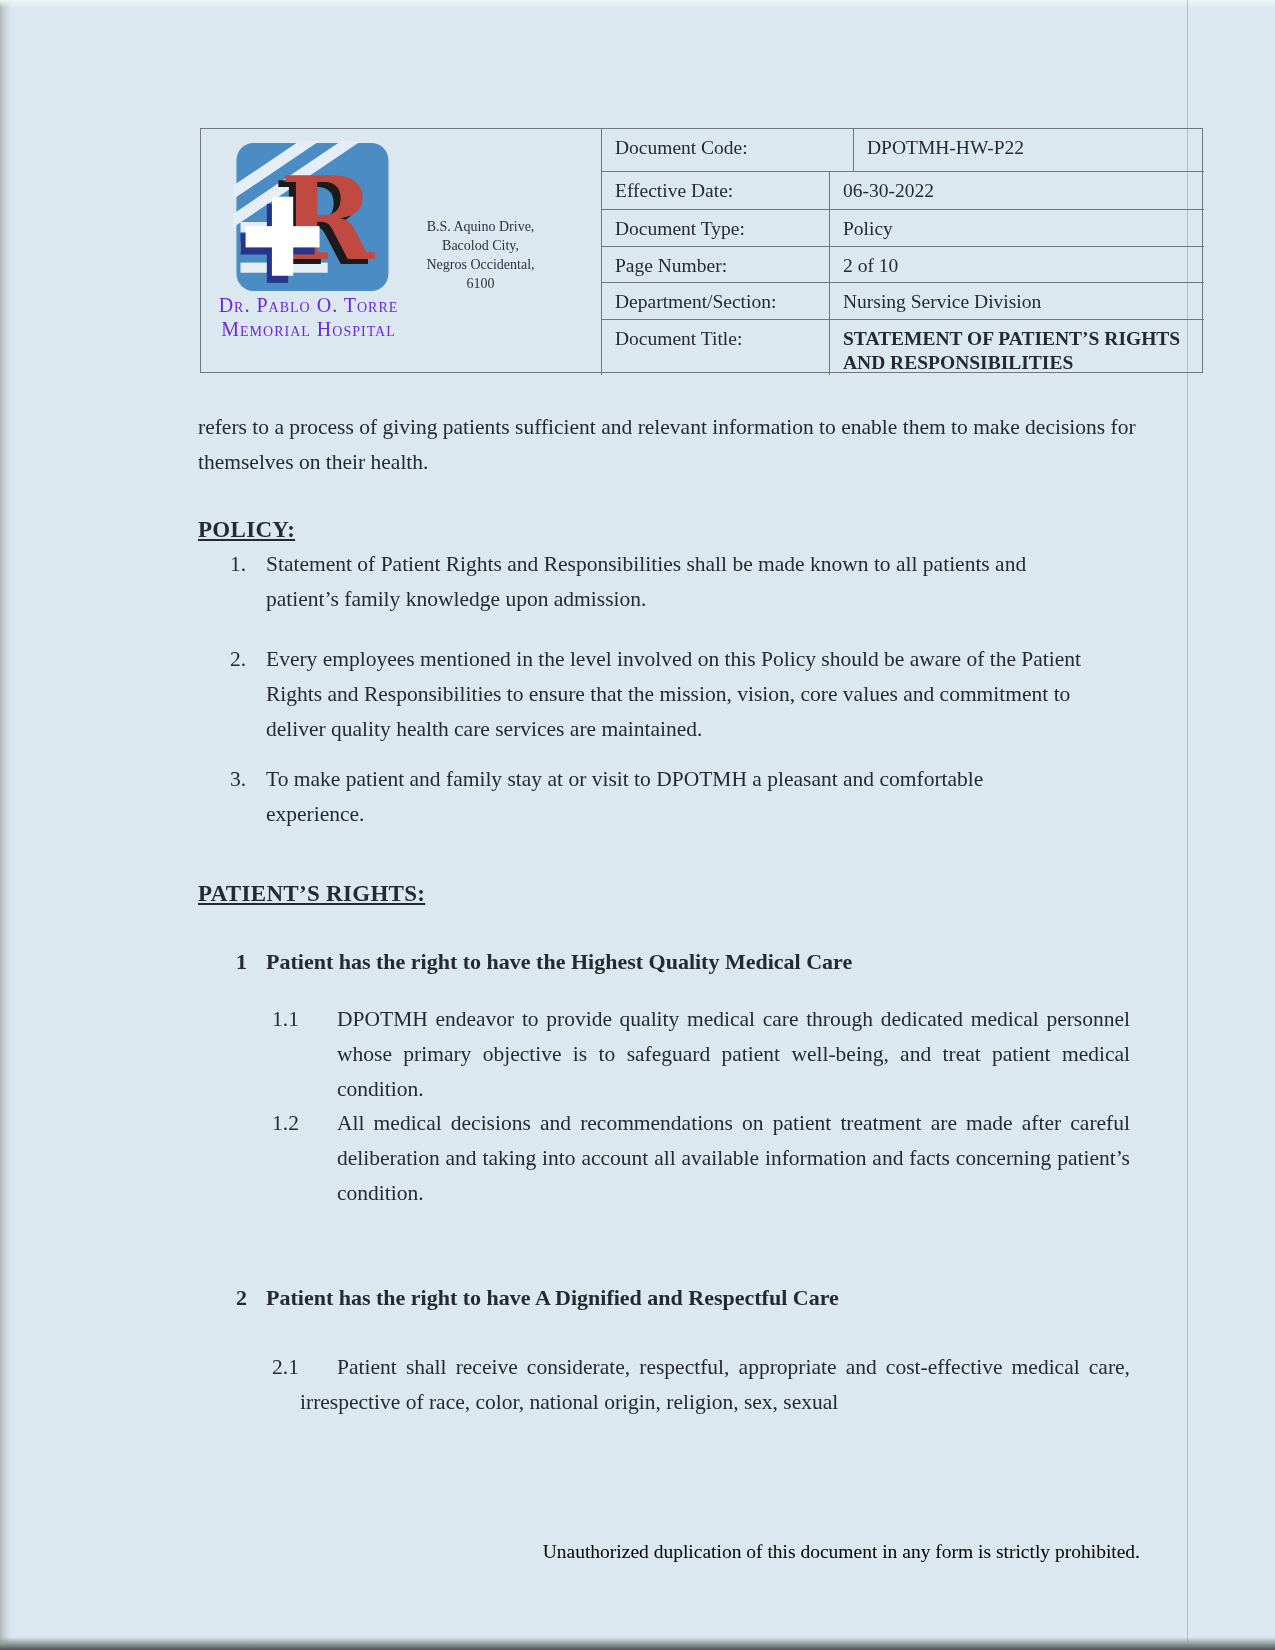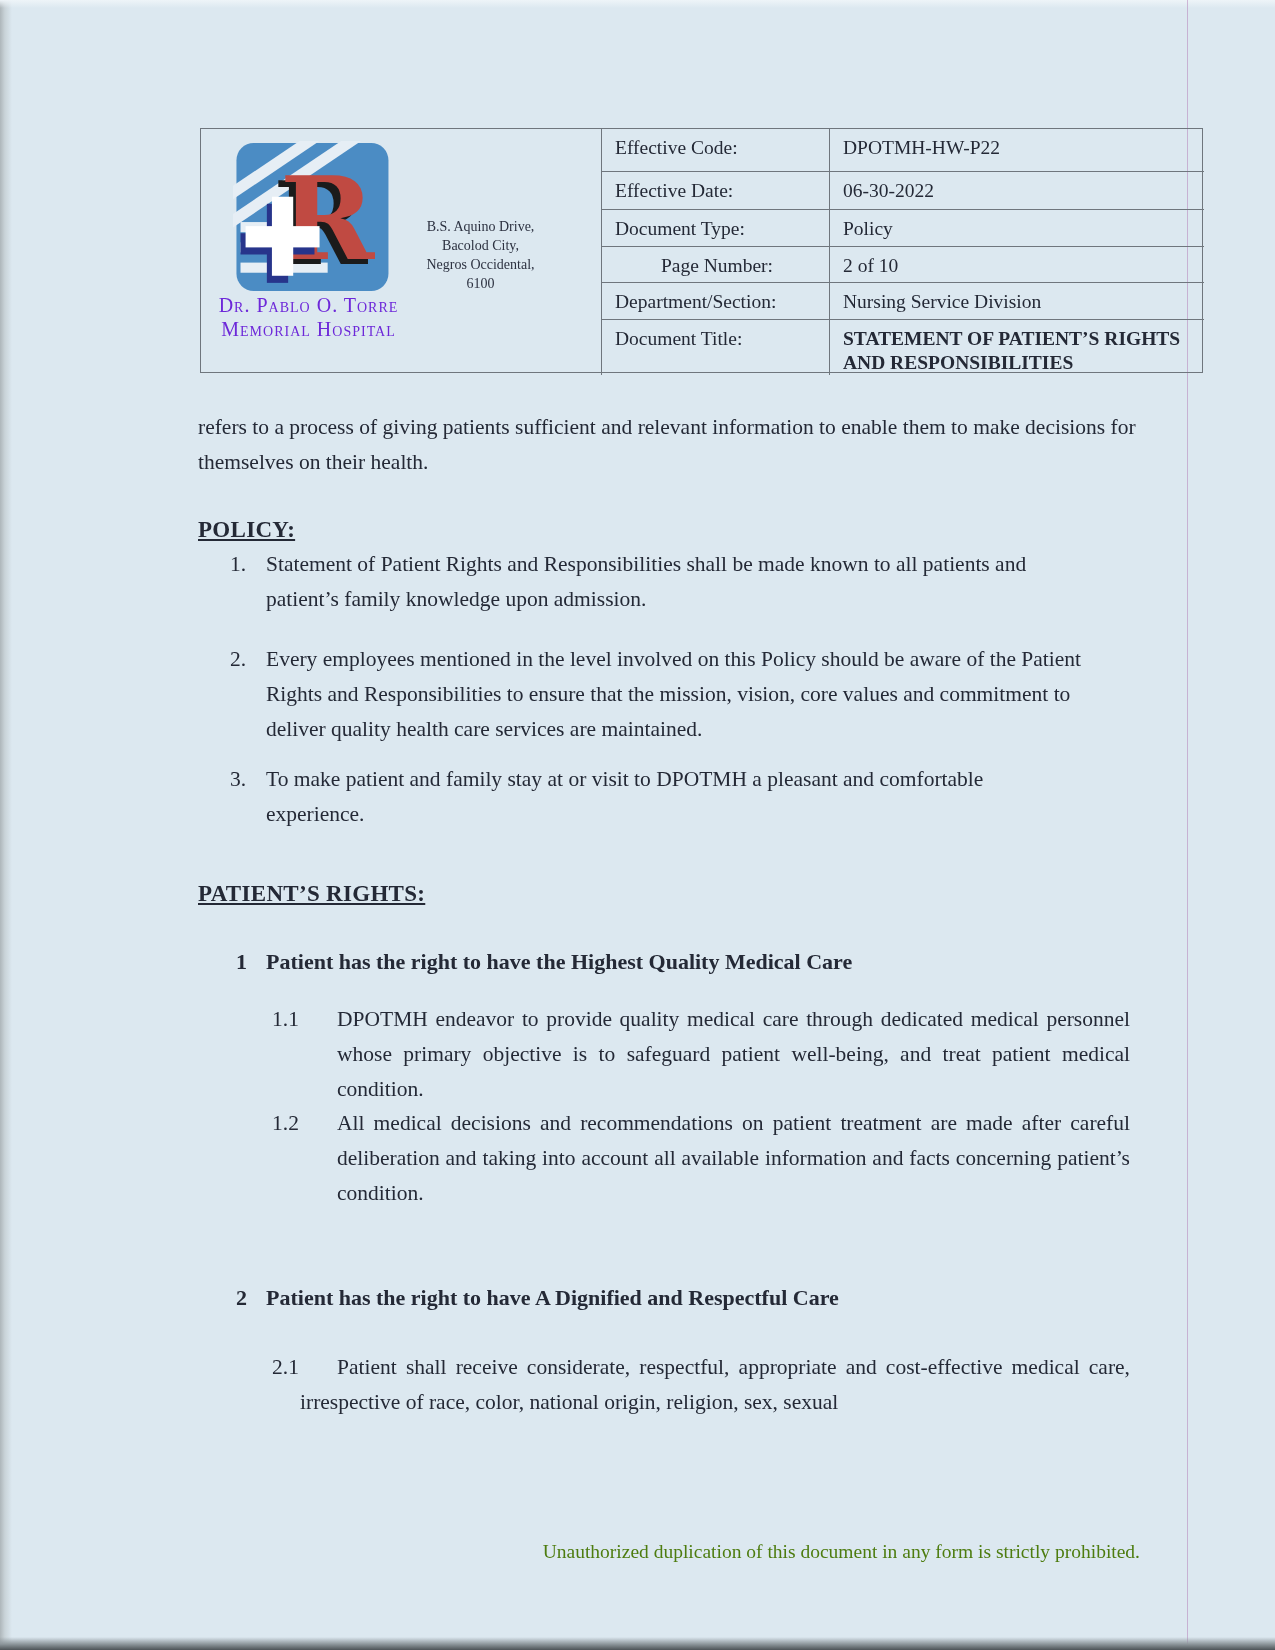--- a/index.html
+++ b/index.html
@@ -44,21 +44,21 @@
   .num-item .num{width:36px;flex:0 0 36px;}
   .list-indent{left:230px;width:905px;}
   .sec-head{left:236px;width:900px;font-weight:bold;font-size:22px;display:flex;}
   .sec-head .num{width:30px;flex:0 0 30px;}
   .sub-item{left:272px;width:858px;position:absolute;}
   .sub-item .sub-num{position:absolute;left:0;top:0;}
   .sub-item .sub-text{padding-left:65px;text-align:justify;}
   .sub-item .sub-text-hang{padding-left:28px;text-indent:37px;text-align:justify;}
 
   .footer-note{position:absolute;left:198px;top:1541px;width:942px;
-    text-align:right;font-size:19.5px;color:#4d7c0f;}
+    text-align:right;font-size:19.5px;color:#000000;}
 </style>
 </head>
 <body>
 
 <div class="page">
 
   <div class="edge-left"></div>
   <div class="edge-top"></div>
   <div class="scan-line"></div>
 
@@ -94,30 +94,30 @@
         <div>Bacolod City,</div>
         <div>Negros Occidental,</div>
         <div>6100</div>
       </div>
       <div class="hosp-name">
         <div>Dr. Pablo O. Torre</div>
         <div>Memorial Hospital</div>
       </div>
     </div>
 
-    <div class="hcell r1" style="grid-column:2;grid-row:1;">Effective Code:</div>
-    <div class="hcell r1" style="grid-column:3;grid-row:1;">DPOTMH-HW-P22</div>
+    <div class="hcell r1" style="grid-column:2;grid-row:1;">Document Code:</div>
+    <div class="hcell r1" style="grid-column:3;grid-row:1;margin-left:24px;">DPOTMH-HW-P22</div>
 
     <div class="hcell" style="grid-column:2;grid-row:2;">Effective Date:</div>
     <div class="hcell" style="grid-column:3;grid-row:2;">06-30-2022</div>
 
     <div class="hcell" style="grid-column:2;grid-row:3;">Document Type:</div>
     <div class="hcell" style="grid-column:3;grid-row:3;">Policy</div>
 
-    <div class="hcell" style="grid-column:2;grid-row:4;text-align:center;">Page Number:</div>
+    <div class="hcell" style="grid-column:2;grid-row:4;">Page Number:</div>
     <div class="hcell" style="grid-column:3;grid-row:4;">2 of 10</div>
 
     <div class="hcell" style="grid-column:2;grid-row:5;">Department/Section:</div>
     <div class="hcell" style="grid-column:3;grid-row:5;">Nursing Service Division</div>
 
     <div class="hcell" style="grid-column:2;grid-row:6;">Document Title:</div>
     <div class="hcell value-title" style="grid-column:3;grid-row:6;">STATEMENT OF PATIENT’S RIGHTS AND RESPONSIBILITIES</div>
   </div>
 
   <div class="blk" style="top:410px;">refers to a process of giving patients sufficient and relevant information to enable them to make decisions for themselves on their health.</div>

